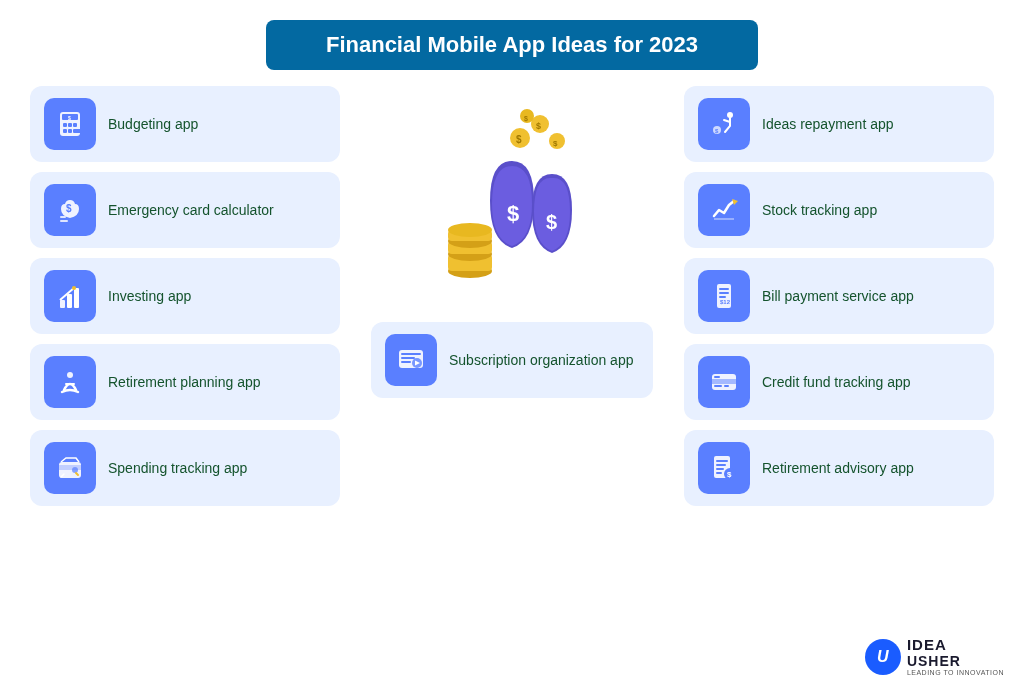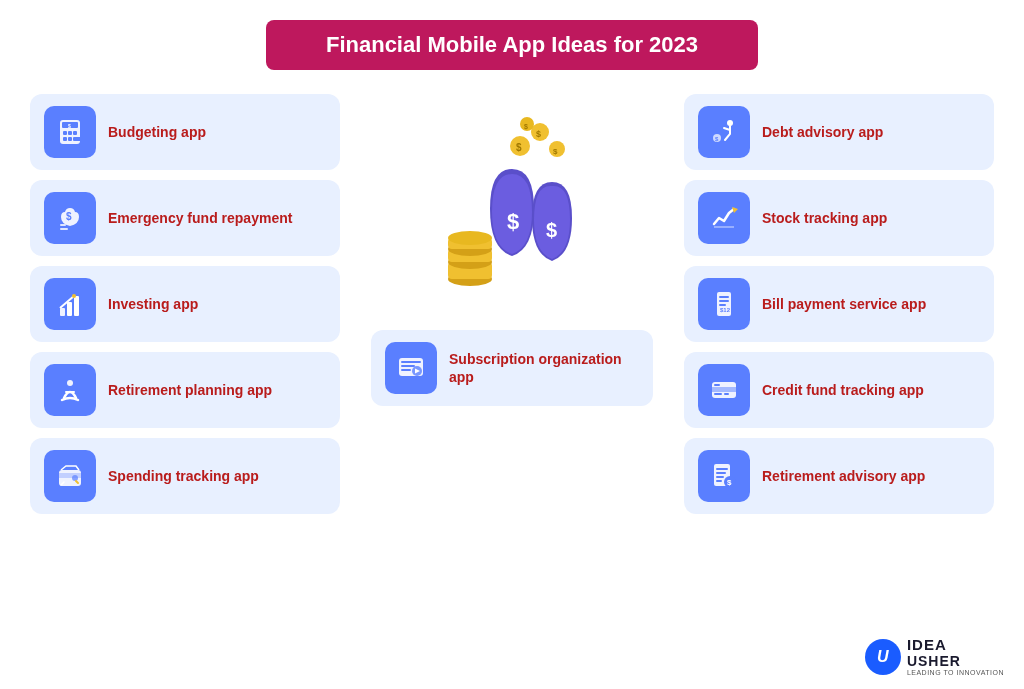--- a/index.html
+++ b/index.html
@@ -16,24 +16,24 @@
       width: 1024px;
       height: 689px;
       background: #fff;
       padding: 20px 30px;
       display: flex;
       flex-direction: column;
       align-items: center;
     }
 
     .title-banner {
-      background: #be185d;
+      background: #0369a1;
       border-radius: 8px;
       padding: 12px 60px;
-      margin-bottom: 24px;
+      margin-bottom: 16px;
       display: inline-block;
     }
 
     .title-banner h1 {
       color: #ffffff;
       font-size: 22px;
       font-weight: 800;
       white-space: nowrap;
     }
 
@@ -89,22 +89,22 @@
       background: #5a7fff;
       display: flex;
       align-items: center;
       justify-content: center;
       flex-shrink: 0;
       font-size: 22px;
     }
 
     .card-label {
       font-size: 14px;
-      font-weight: 700;
-      color: #b91c1c;
+      font-weight: 400;
+      color: #14532d;
       line-height: 1.3;
     }
 
     
     .money-image {
       width: 220px;
       height: 220px;
       position: relative;
       display: flex;
       align-items: flex-end;
@@ -213,21 +213,21 @@
     </div>
         <div class="card">
       <div class="card-icon">
         <svg width="28" height="28" viewBox="0 0 28 28" fill="none">
       <path d="M14 4 Q10 4 9 8 Q5 8 5 13 Q5 20 14 22 Q23 20 23 13 Q23 8 19 8 Q18 4 14 4Z" fill="white" opacity="0.9"></path>
       <text x="10" y="16" font-size="10" font-weight="900" fill="#5a7fff" font-family="Arial">$</text>
       <rect x="4" y="24" width="8" height="2" rx="1" fill="white" opacity="0.8"></rect>
       <rect x="4" y="20" width="6" height="2" rx="1" fill="white" opacity="0.8"></rect>
     </svg>
       </div>
-      <span class="card-label">Emergency fund repayment</span>
+      <span class="card-label">Emergency card calculator</span>
     </div>
         <div class="card">
       <div class="card-icon">
         <svg width="28" height="28" viewBox="0 0 28 28" fill="none">
       <rect x="4" y="18" width="5" height="8" rx="1" fill="white" opacity="0.9"></rect>
       <rect x="11" y="12" width="5" height="14" rx="1" fill="white"></rect>
       <rect x="18" y="6" width="5" height="20" rx="1" fill="white"></rect>
       <polyline points="4,18 11,12 18,6" stroke="white" stroke-width="2" fill="none"></polyline>
       <circle cx="18" cy="6" r="2" fill="#f0c030"></circle>
     </svg>
@@ -321,21 +321,21 @@
     <div class="card">
       <div class="card-icon">
         <svg width="28" height="28" viewBox="0 0 28 28" fill="none">
       <circle cx="20" cy="5" r="3" fill="white"></circle>
       <path d="M20 8 L20 16 L15 22" stroke="white" stroke-width="2" fill="none" stroke-linecap="round"></path>
       <path d="M20 12 L14 10" stroke="white" stroke-width="2" fill="none" stroke-linecap="round"></path>
       <circle cx="7" cy="20" r="4" fill="white" opacity="0.7"></circle>
       <text x="5" y="23" font-size="6" font-weight="900" fill="#5a7fff" font-family="Arial">$</text>
     </svg>
       </div>
-      <span class="card-label">Debt advisory app</span>
+      <span class="card-label">Ideas repayment app</span>
     </div>
         <div class="card">
       <div class="card-icon">
         <svg width="28" height="28" viewBox="0 0 28 28" fill="none">
       <polyline points="4,20 9,14 14,17 19,9 24,5" stroke="white" stroke-width="2.5" fill="none" stroke-linecap="round" stroke-linejoin="round"></polyline>
       <polygon points="22,3 28,5 24,9" fill="#f0c030"></polygon>
       <line x1="4" y1="23" x2="24" y2="23" stroke="white" stroke-width="1.5" opacity="0.5"></line>
     </svg>
       </div>
       <span class="card-label">Stock tracking app</span>

